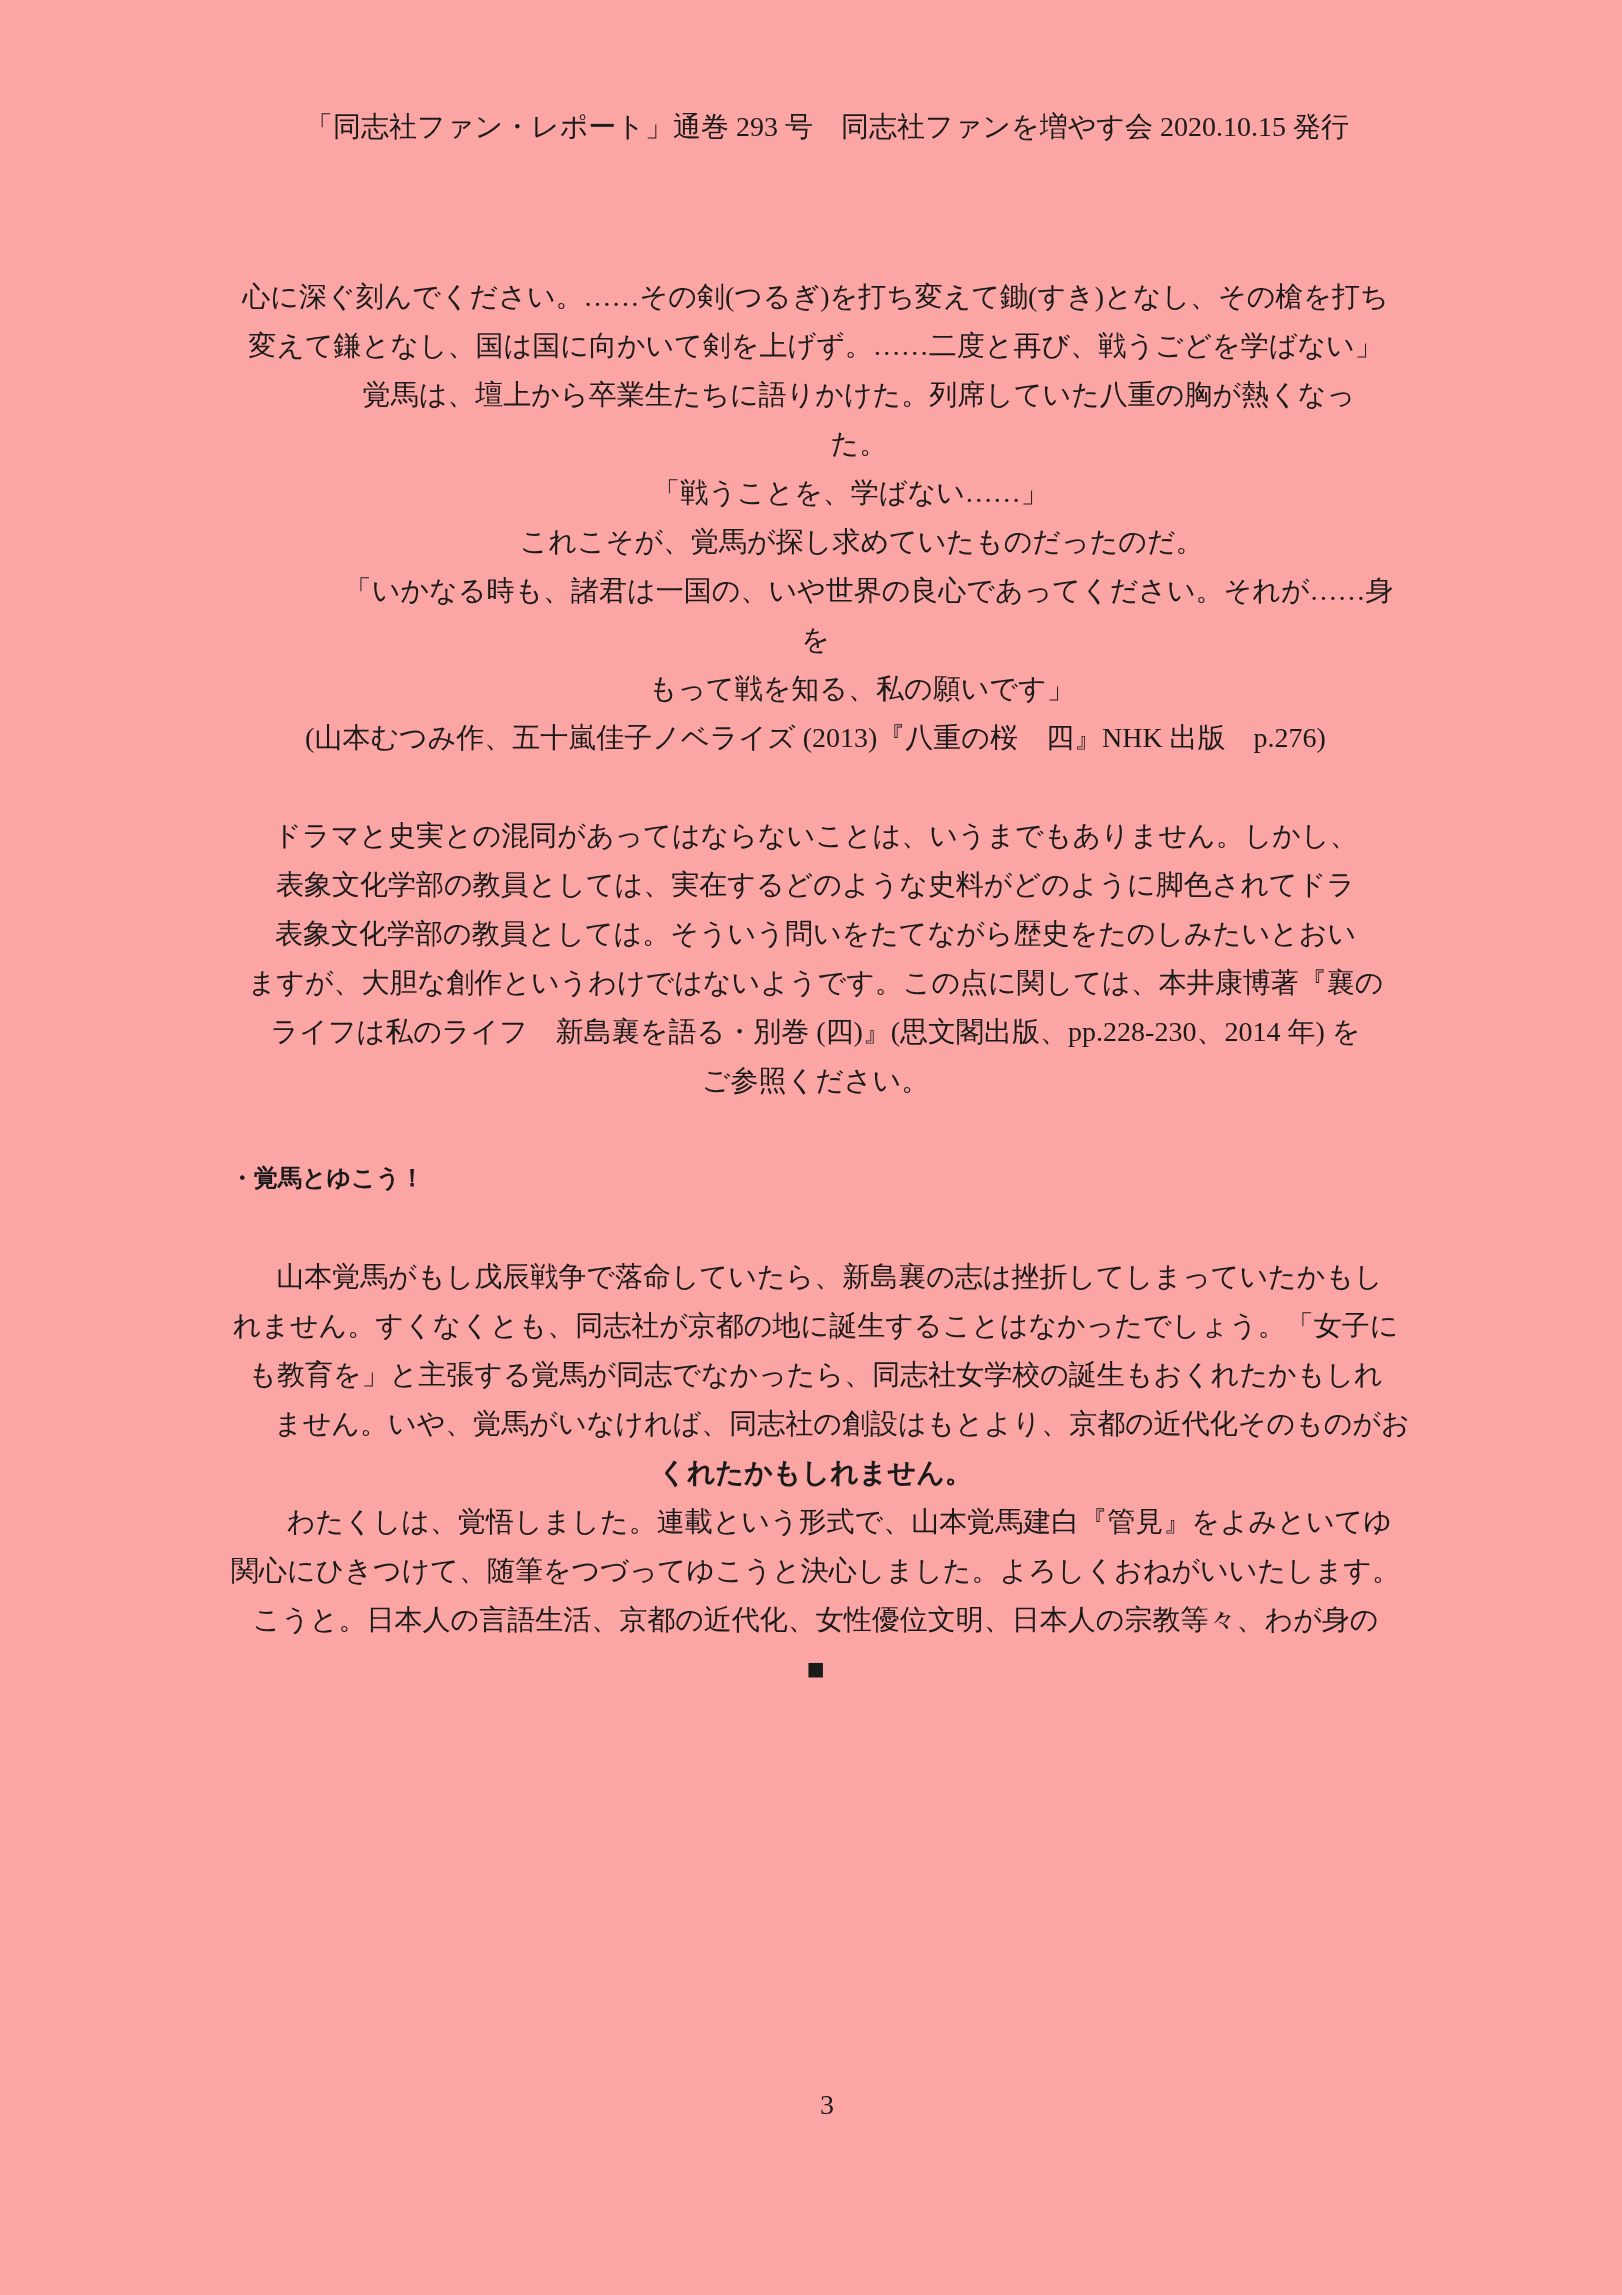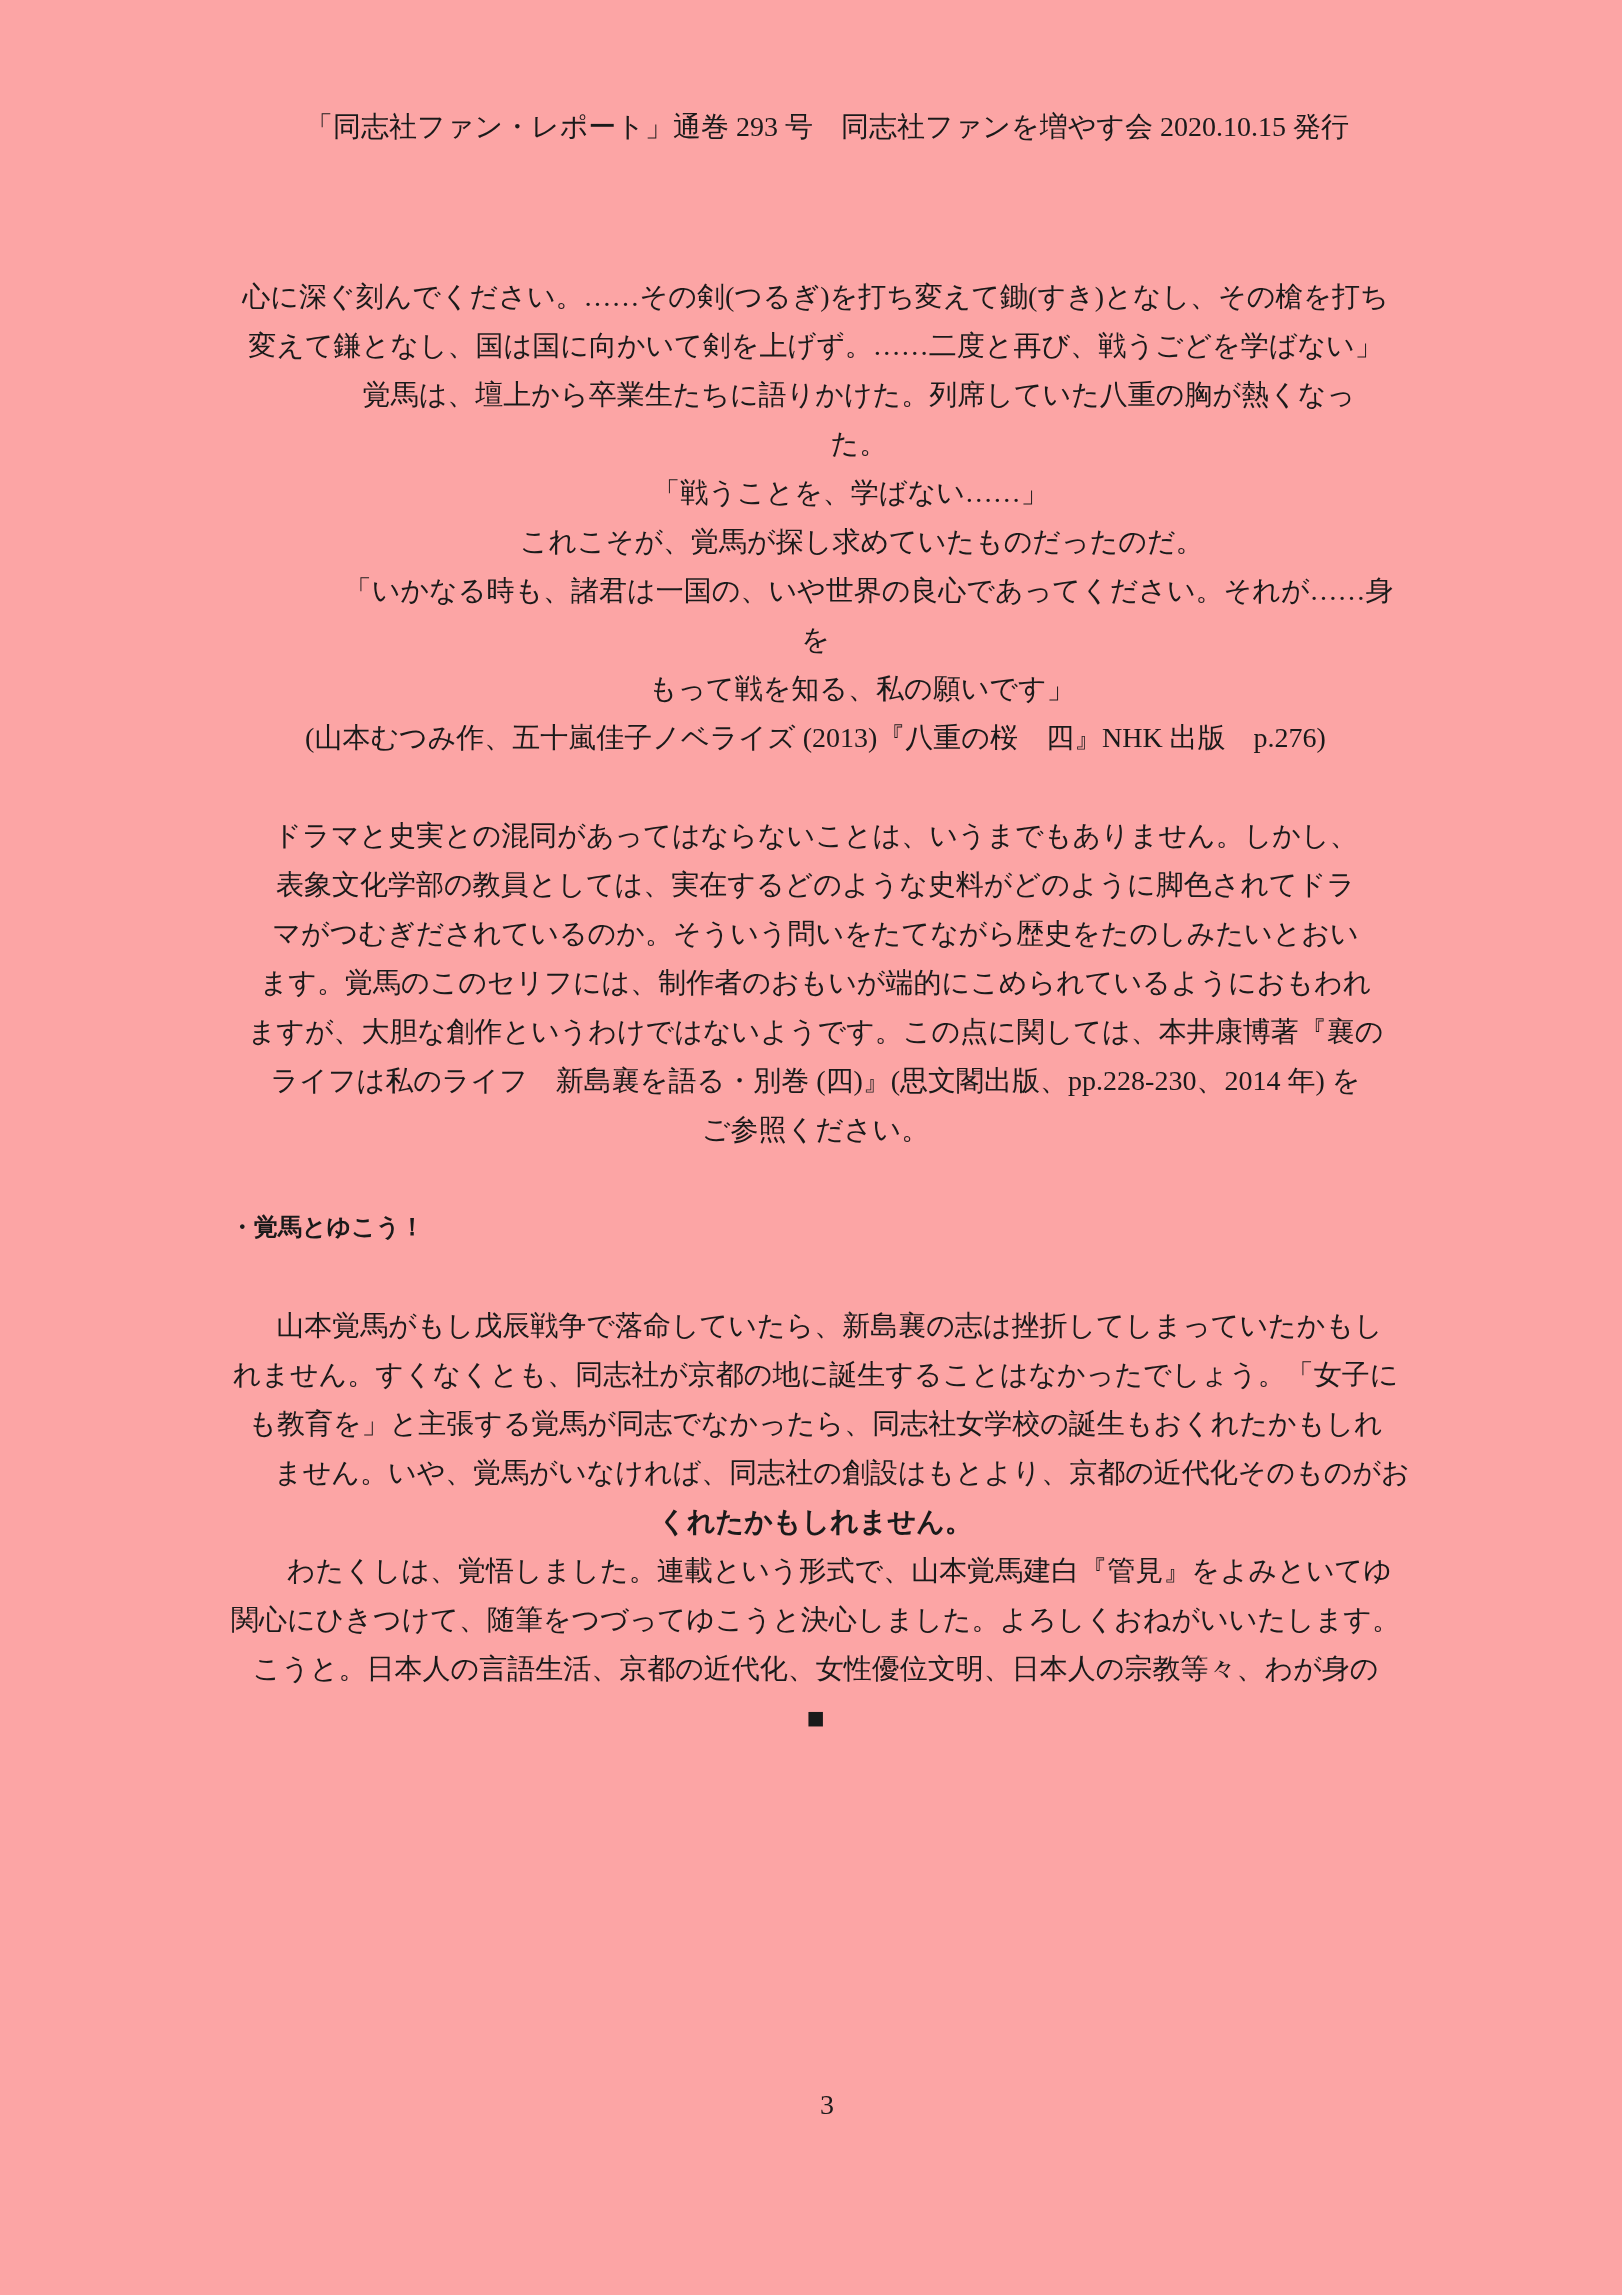--- a/index.html
+++ b/index.html
@@ -81,22 +81,21 @@
         <div class="line" style="text-indent: 3.3em;">これこそが、覚馬が探し求めていたものだったのだ。</div>
         <div class="line" style="text-indent: 3.8em;">「いかなる時も、諸君は一国の、いや世界の良心であってください。それが……身</div>
         <div class="line" style="text-indent: 0em;">を</div>
         <div class="line" style="text-indent: 3.3em;">もって戦を知る、私の願いです」</div>
         <div class="line" style="text-indent: 0em;">(山本むつみ作、五十嵐佳子ノベライズ (2013)『八重の桜　四』NHK 出版　p.276)</div>
       </div>
 
     <div class="paragraph">
         <div class="line" style="text-indent: 0em;">ドラマと史実との混同があってはならないことは、いうまでもありません。しかし、</div>
         <div class="line" style="text-indent: 0em;">表象文化学部の教員としては、実在するどのような史料がどのように脚色されてドラ</div>
-        <div class="line" style="text-indent: 0em;">マがつむぎだされているのか。そういう問いをたてながら歴史をたのしみたいとおい</div>
-        <div class="line" style="text-indent: 0em;">ます。覚馬のこのセリフには、制作者のおもいが端的にこめられているようにおもわれ</div>
+        <div class="line" style="text-indent: 0em;">表象文化学部の教員としては。そういう問いをたてながら歴史をたのしみたいとおい</div>
         <div class="line" style="text-indent: 0em;">ますが、大胆な創作というわけではないようです。この点に関しては、本井康博著『襄の</div>
         <div class="line" style="text-indent: 0em;">ライフは私のライフ　新島襄を語る・別巻 (四)』(思文閣出版、pp.228-230、2014 年) を</div>
         <div class="line" style="text-indent: 0em;">ご参照ください。</div>
       </div>
 
     <div class="heading">・覚馬とゆこう！</div>
 
     <div class="paragraph last">
         <div class="line" style="text-indent: 1em;">山本覚馬がもし戊辰戦争で落命していたら、新島襄の志は挫折してしまっていたかもし</div>
         <div class="line" style="text-indent: 0em;">れません。すくなくとも、同志社が京都の地に誕生することはなかったでしょう。「女子に</div>

